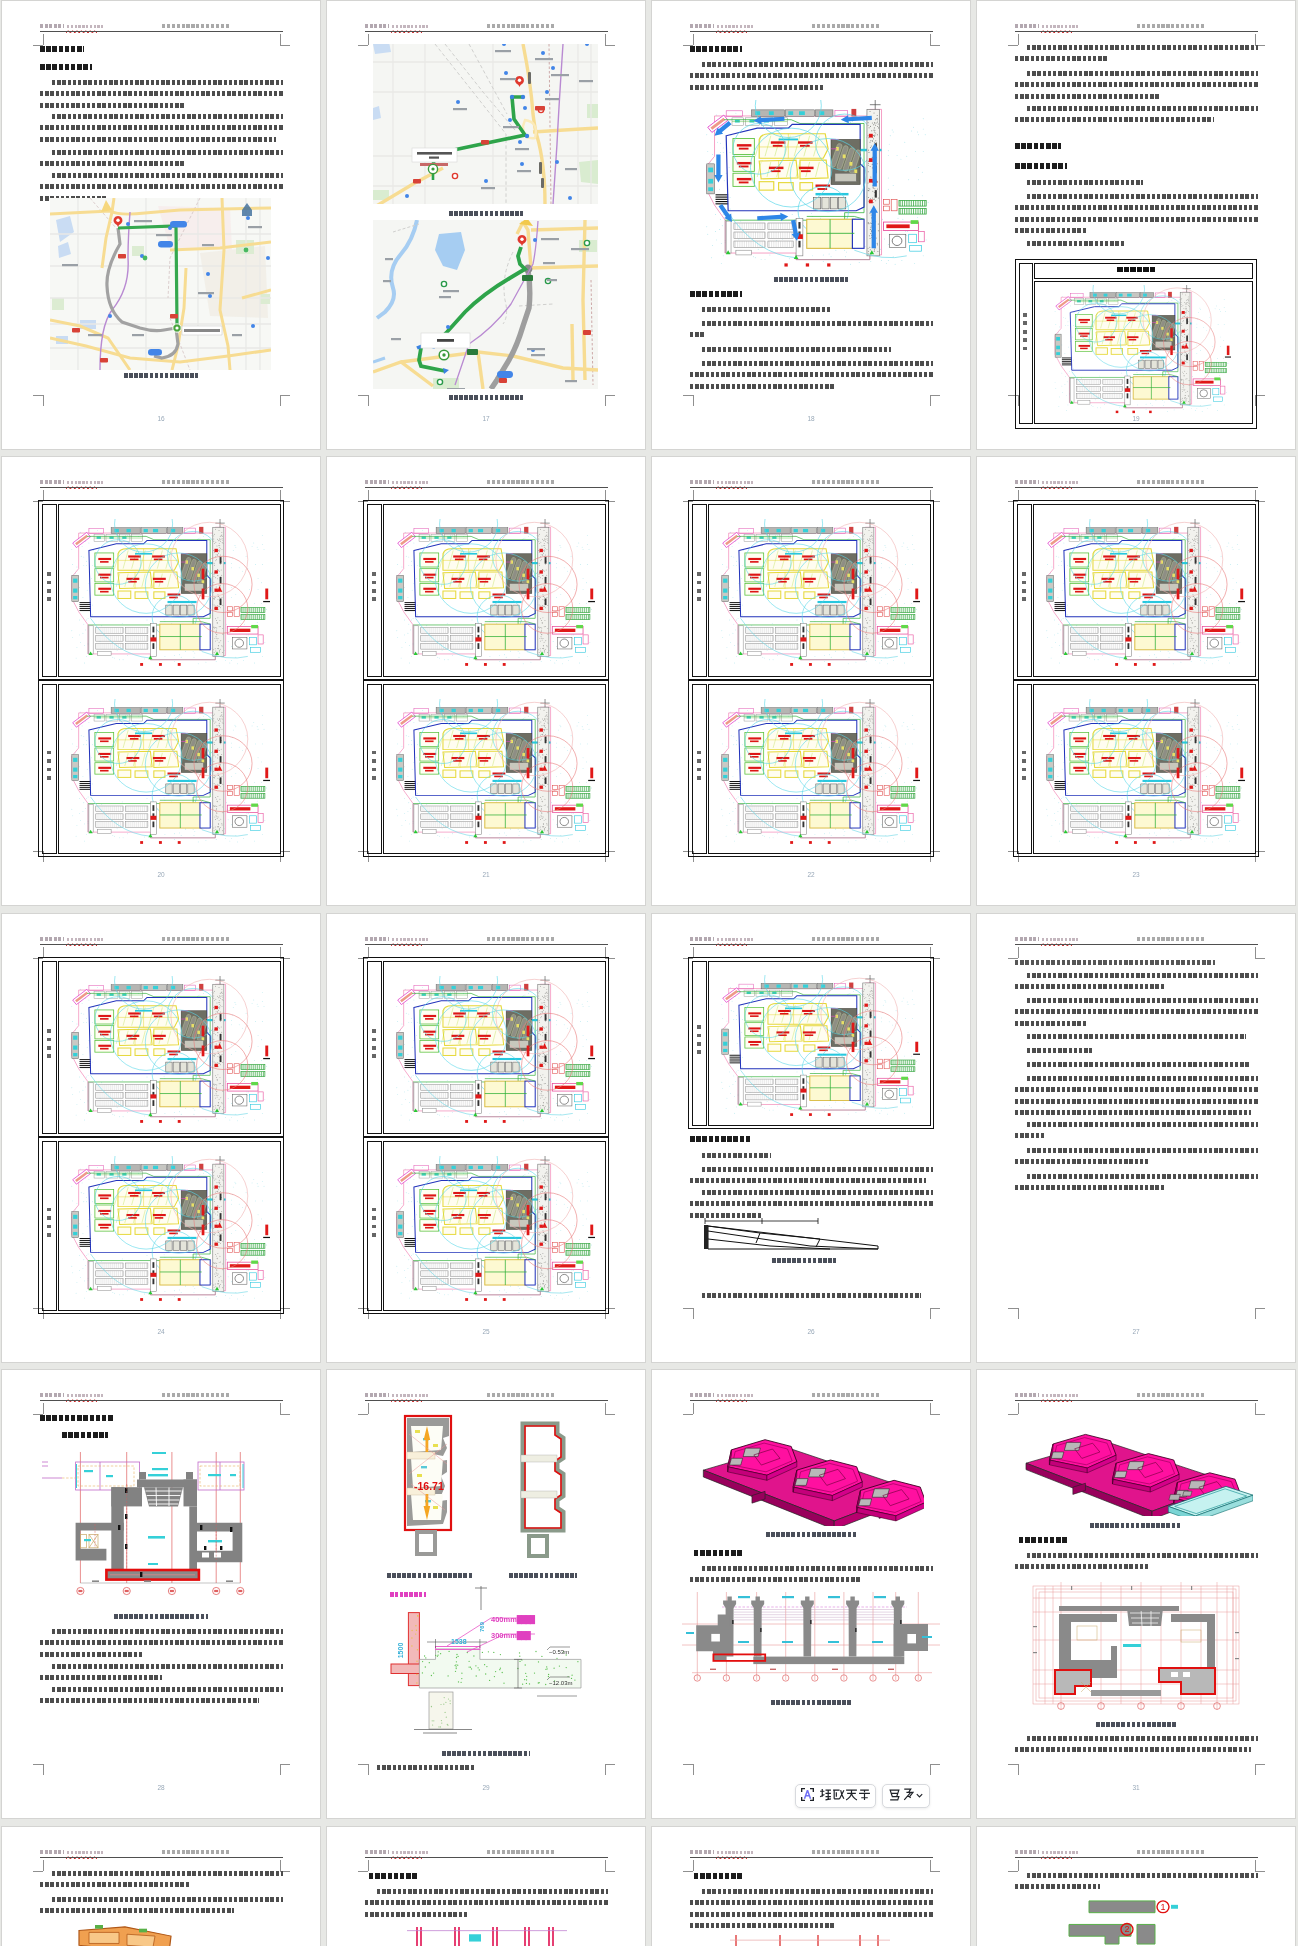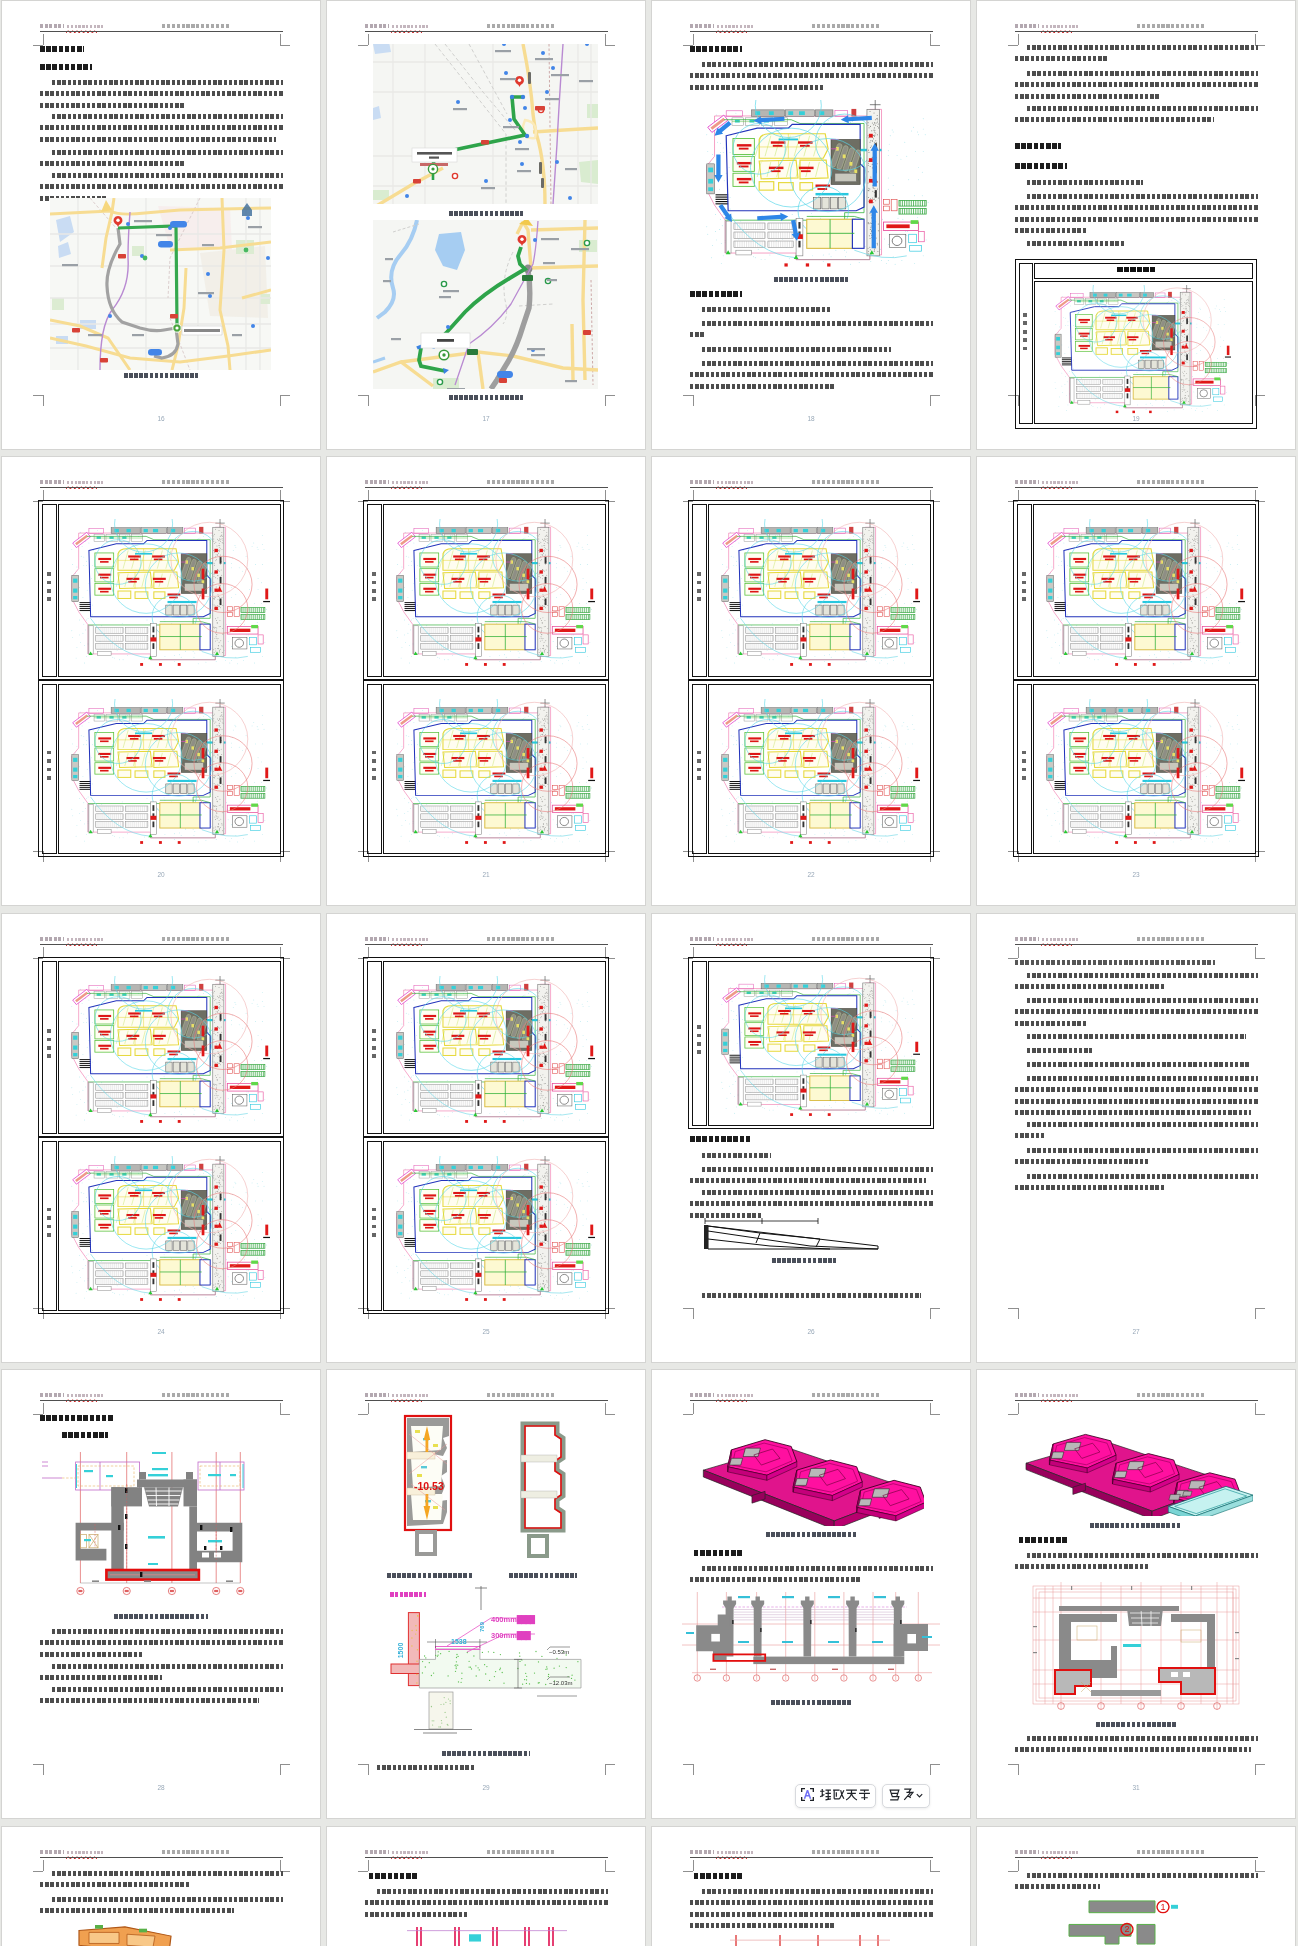--- a/index.html
+++ b/index.html
@@ -1644,21 +1644,21 @@
       </g>
       <path d="M24 12 l3.2 14 h-1.9 l0 12 h-2.8 l0 -12 h-1.9 Z" fill="#f5a623"></path>
       <path d="M24 106 l3.2 -14 h-1.9 l0 -12 h-2.8 l0 12 h-1.9 Z" fill="#f5a623"></path>
       <g stroke="#e89898" stroke-width="0.5">
         <line x1="6" y1="20" x2="44" y2="50"></line>
         <line x1="6" y1="60" x2="44" y2="30"></line>
         <line x1="8" y1="70" x2="42" y2="96"></line>
       </g>
       <rect x="14" y="118" width="18" height="22" fill="none" stroke="#9a9a98" stroke-width="4"></rect>
     </svg>
-    <div style="position:absolute;left:87px;top:110px;font:700 10.5px 'Liberation Sans',sans-serif;color:#e01010">-10.53</div>
+    <div style="position:absolute;left:87px;top:110px;font:700 10.5px 'Liberation Sans',sans-serif;color:#e01010">-16.71</div>
     <svg style="position:absolute;left:190.0px;top:48.0px" width="52.0" height="146.0" viewBox="0 0 52 146" preserveAspectRatio="none">
       <path d="M6 6 L40 6 L40 16 L46 20 L46 40 L40 44 L40 52 L46 56 L46 78 L40 82 L40 90 L46 94 L46 112 L6 112 Z" fill="none" stroke="#8a9a8a" stroke-width="5"></path>
       <path d="M8 8 L38 8 L38 17 L44 21 L44 39 L38 43 L38 53 L44 57 L44 77 L38 81 L38 91 L44 95 L44 110 L8 110 Z" fill="none" stroke="#e01010" stroke-width="1.6"></path>
       <g fill="#eeeee2" stroke="#aaa" stroke-width="0.4">
         <rect x="4" y="37" width="36" height="7"></rect>
         <rect x="4" y="73" width="36" height="7"></rect>
       </g>
       <rect x="12" y="118" width="18" height="20" fill="none" stroke="#8a9a8a" stroke-width="4"></rect>
     </svg>
     <div style="position:absolute;left:60.0px;top:203.0px;width:86.0px;height:5.0px;background:repeating-linear-gradient(90deg,#4a4f5a 0 3.6px,transparent 3.6px 5.1px)"></div>

